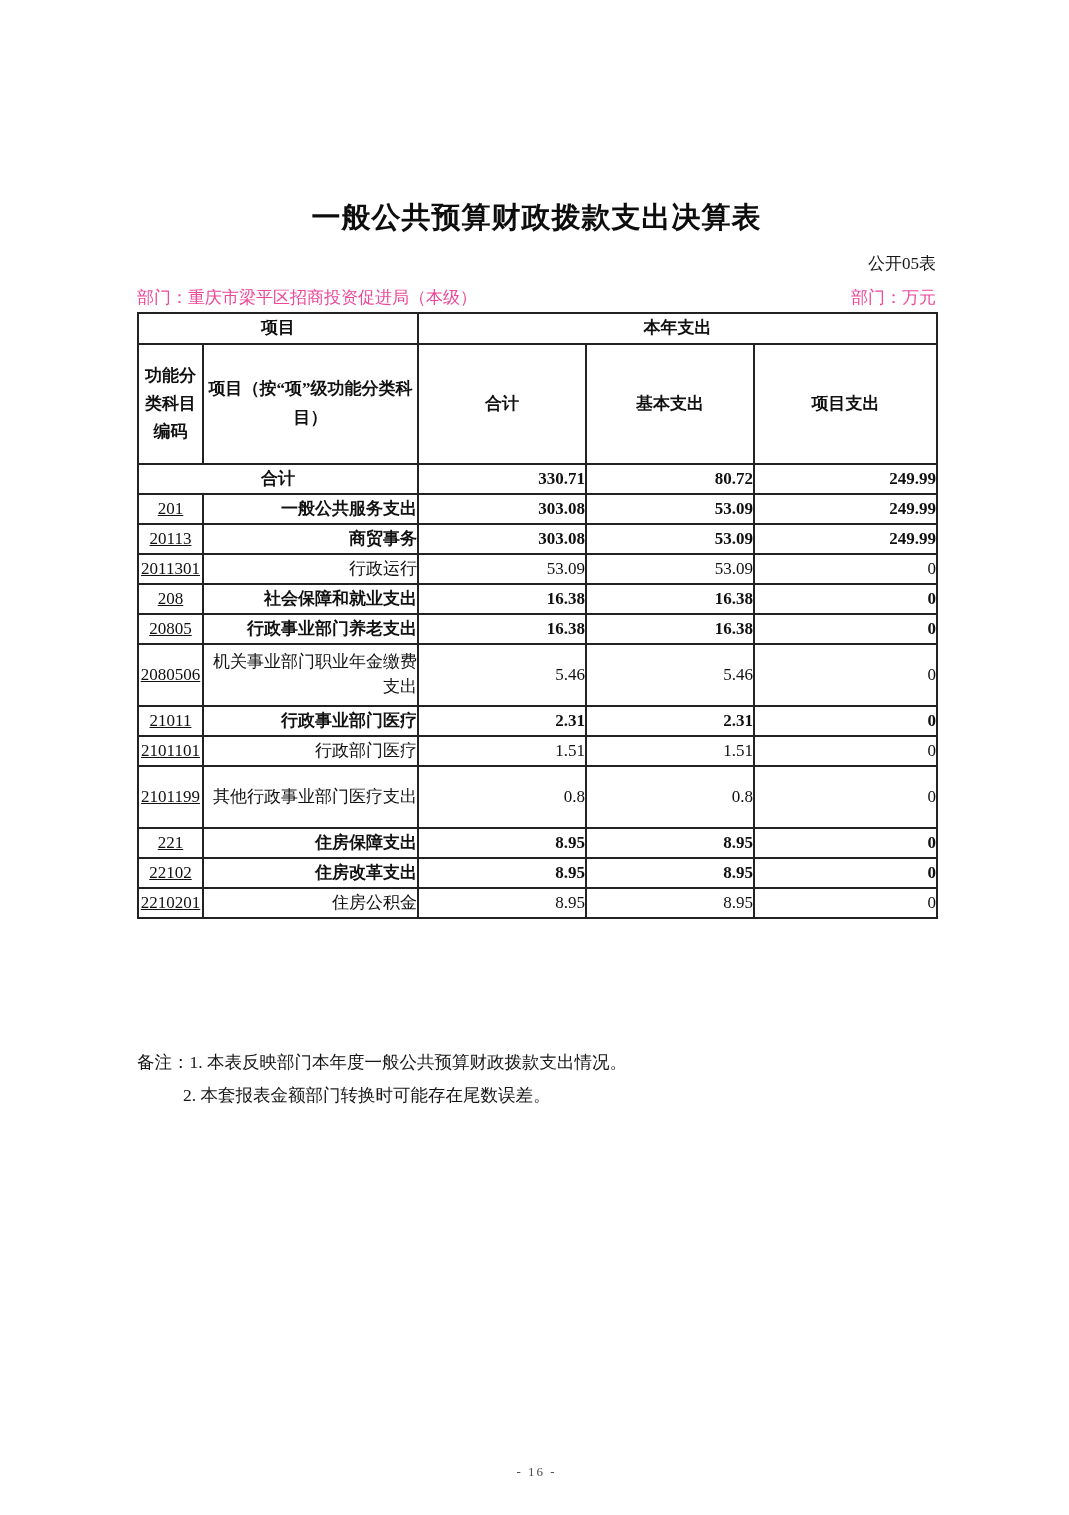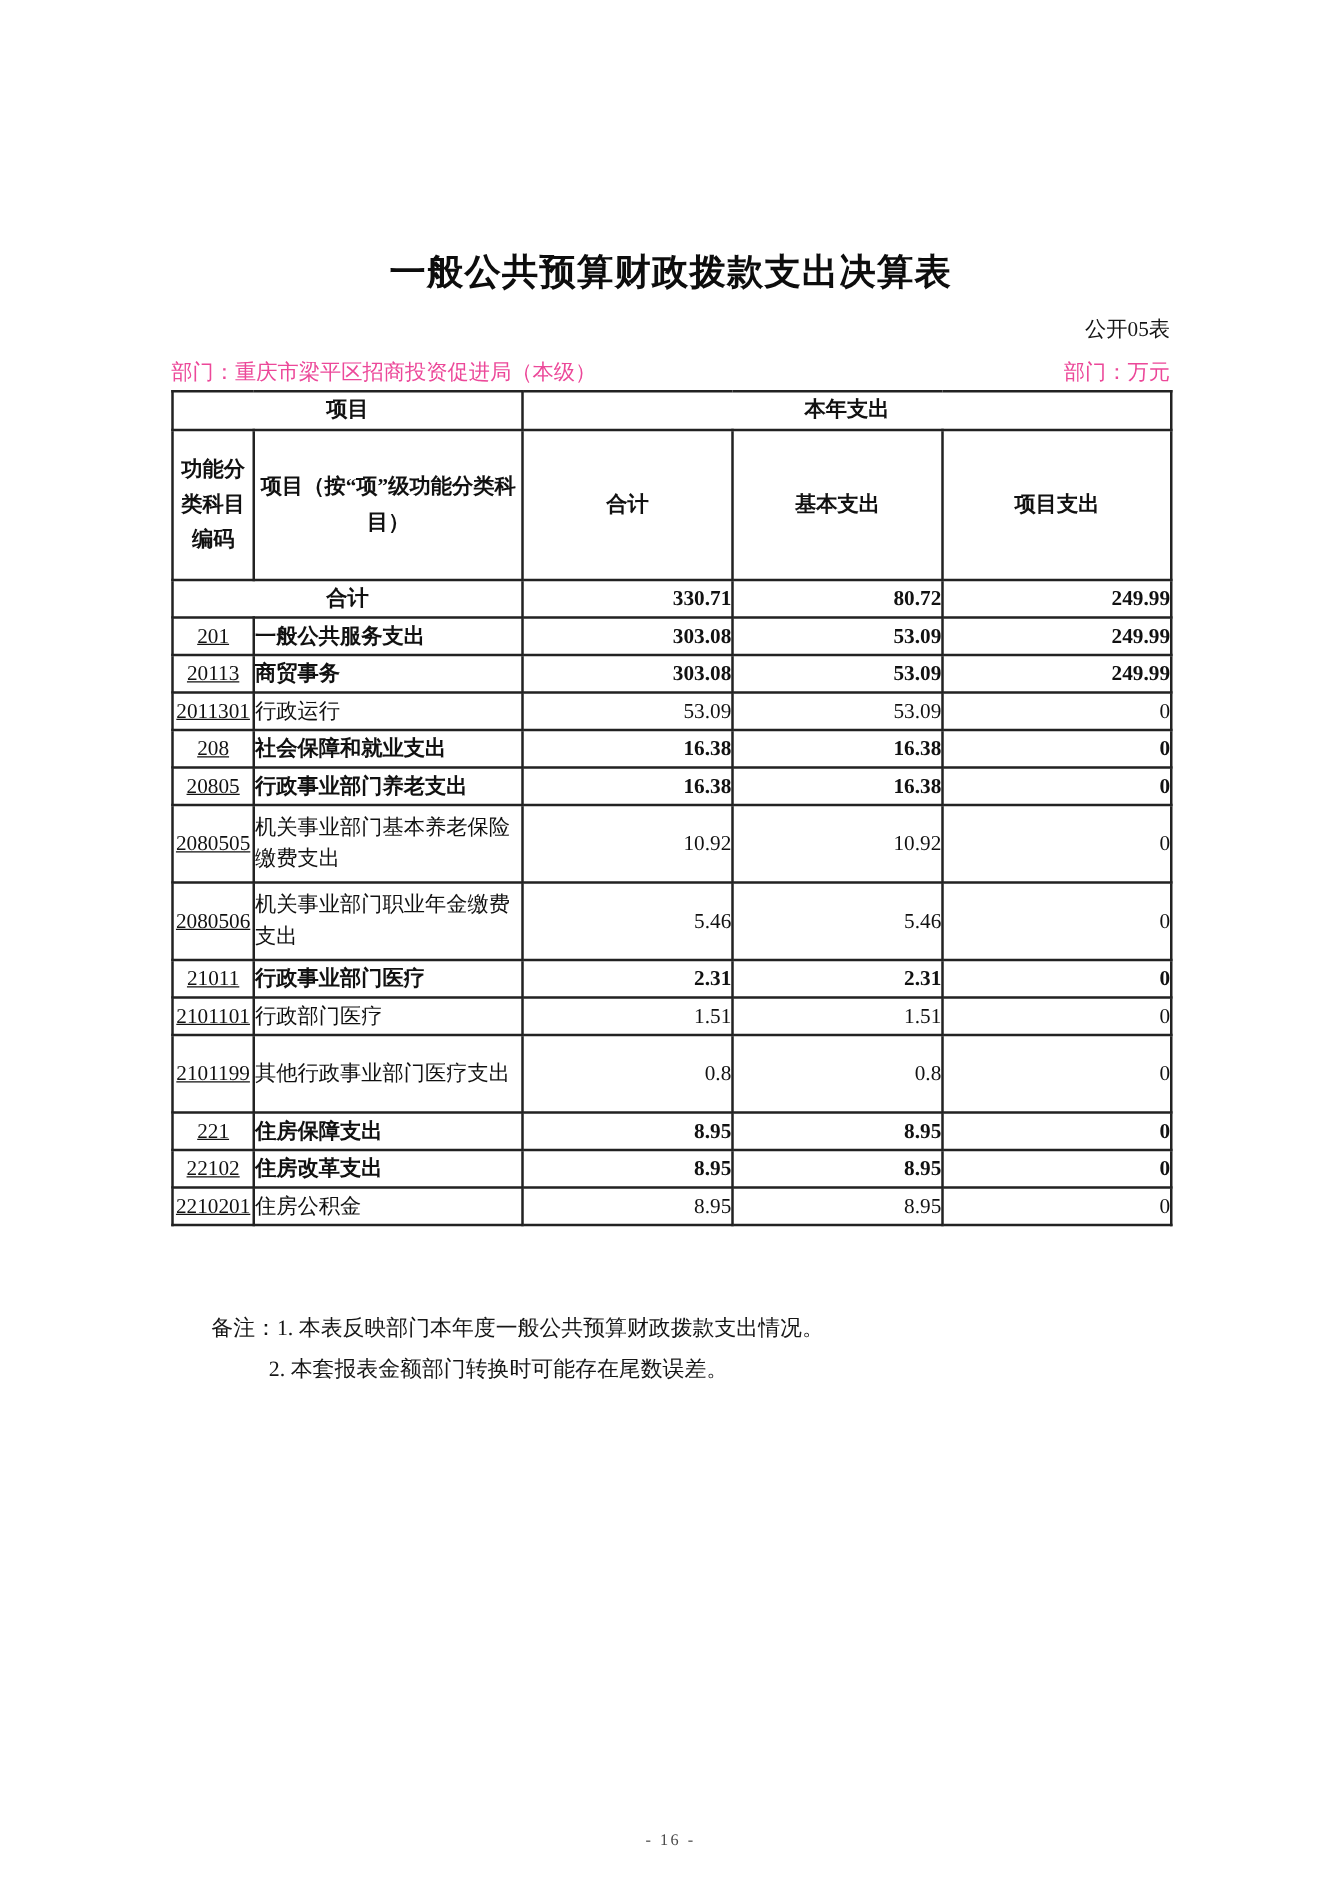--- a/index.html
+++ b/index.html
@@ -59,32 +59,31 @@
   }
   .hrow1{height:31px;margin-left:48px;}
   .hrow2{height:120px;}
   .th-code{line-height:1.65;padding:0 1px;}
   .th-project{line-height:1.7;padding:0 4px;}
 
   tbody tr.r-single{height:30px;}
   tbody tr.r-tall{height:62px;}
   tbody td{vertical-align:middle;line-height:1.45;}
   td.cell-code{text-align:center;padding-left:2px;font-size:17px;text-decoration:underline;}
-  td.cell-label{text-align:left;padding-left:3px;padding-right:8px;}
+  td.cell-label{text-align:right;padding-left:3px;padding-right:8px;}
   td.cell-merged{text-align:center;}
   td.cell-num{text-align:right;padding-right:10px;}
   .bold{font-weight:700;}
 
   .notes{
     position:absolute;
     left:137px;top:1046px;width:799px;
     font-size:17.5px;
     line-height:33px;
     color:#161616;
-    margin-left:32px;
   }
   .notes .note-line2{margin-left:46px;}
 
   .page-number{
     position:absolute;
     left:137px;width:799px;top:1464px;
     text-align:center;
     font-size:13px;
     color:#4a4a4a;
     letter-spacing:2px;
@@ -161,27 +160,20 @@
           <td class="cell-num bold">0</td>
         </tr>
         <tr class="r-single">
           <td class="cell-code">20805</td>
           <td class="cell-label bold">行政事业部门养老支出</td>
           <td class="cell-num bold">16.38</td>
           <td class="cell-num bold">16.38</td>
           <td class="cell-num bold">0</td>
         </tr>
         <tr class="r-tall">
-          <td class="cell-code">2080505</td>
-          <td class="cell-label">机关事业部门基本养老保险缴费支出</td>
-          <td class="cell-num">10.92</td>
-          <td class="cell-num">10.92</td>
-          <td class="cell-num">0</td>
-        </tr>
-        <tr class="r-tall">
           <td class="cell-code">2080506</td>
           <td class="cell-label">机关事业部门职业年金缴费支出</td>
           <td class="cell-num">5.46</td>
           <td class="cell-num">5.46</td>
           <td class="cell-num">0</td>
         </tr>
         <tr class="r-single">
           <td class="cell-code">21011</td>
           <td class="cell-label bold">行政事业部门医疗</td>
           <td class="cell-num bold">2.31</td>

